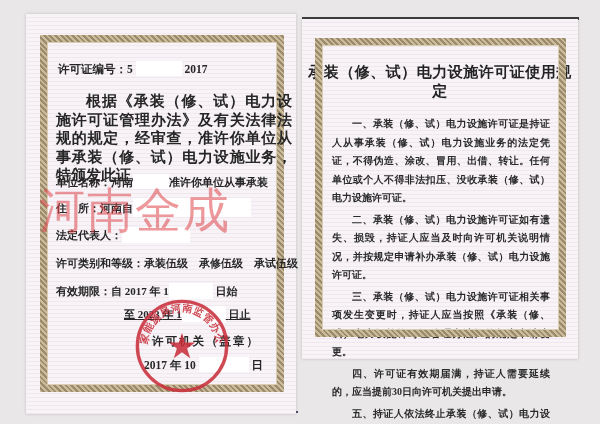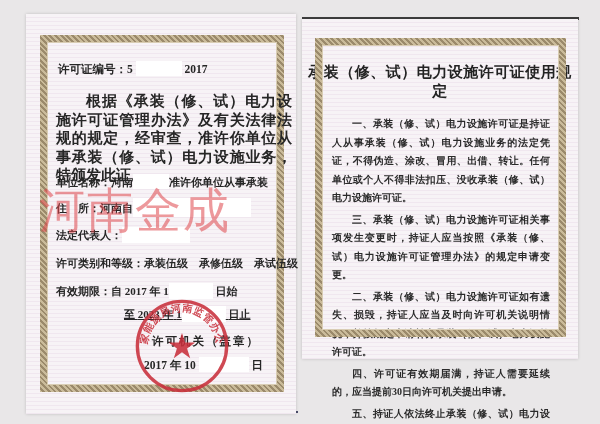--- a/index.html
+++ b/index.html
@@ -152,20 +152,20 @@
     </svg>
   </div>
 
   <div class="page" id="right-page">
     <div class="frame" id="right-frame"></div>
 
     <h1 class="rp-title">承装（修、试）电力设施许可证使用规定</h1>
 
     <div class="rules">
       <p>一、承装（修、试）电力设施许可证是持证人从事承装（修、试）电力设施业务的法定凭证，不得伪造、涂改、冒用、出借、转让。任何单位或个人不得非法扣压、没收承装（修、试）电力设施许可证。</p>
+      <p>二、承装（修、试）电力设施许可证如有遗失、损毁，持证人应当及时向许可机关说明情况，并按规定申请补办承装（修、试）电力设施许可证。</p>
       <p>三、承装（修、试）电力设施许可证相关事项发生变更时，持证人应当按照《承装（修、试）电力设施许可证管理办法》的规定申请变更。</p>
-      <p>二、承装（修、试）电力设施许可证如有遗失、损毁，持证人应当及时向许可机关说明情况，并按规定申请补办承装（修、试）电力设施许可证。</p>
       <p>四、许可证有效期届满，持证人需要延续的，应当提前30日向许可机关提出申请。</p>
       <p>五、持证人依法终止承装（修、试）电力设施业务的，应当将承装（修、试）电力设施许可证交回原许可机关。</p>
     </div>
   </div>
 
 </div>
 
 </body></html>

